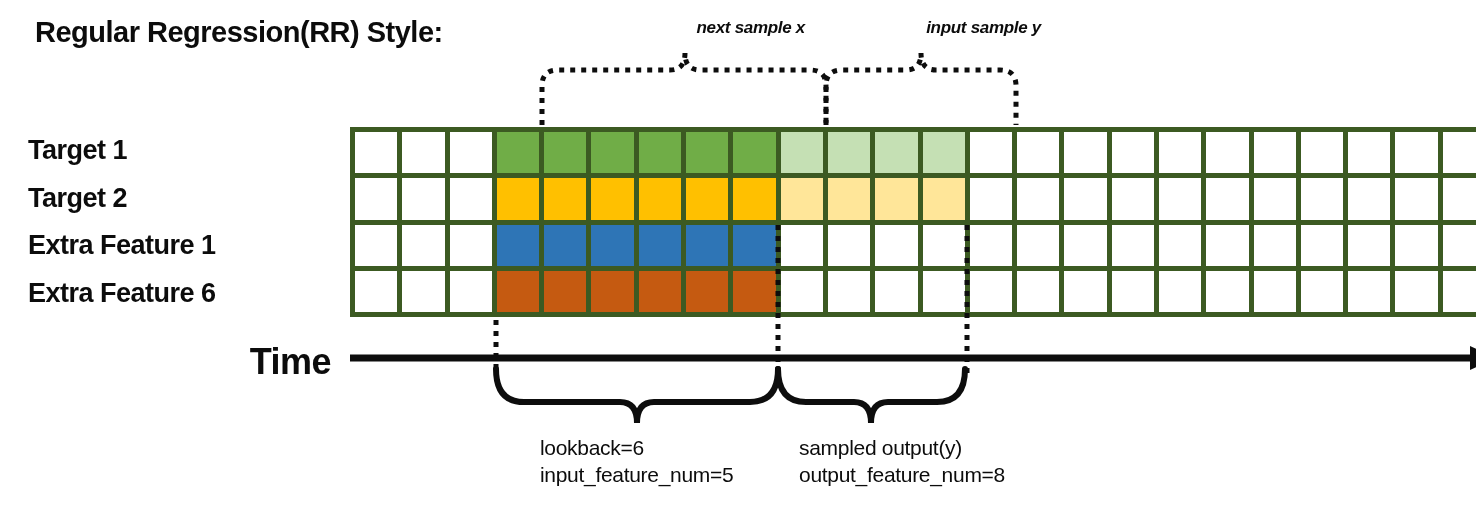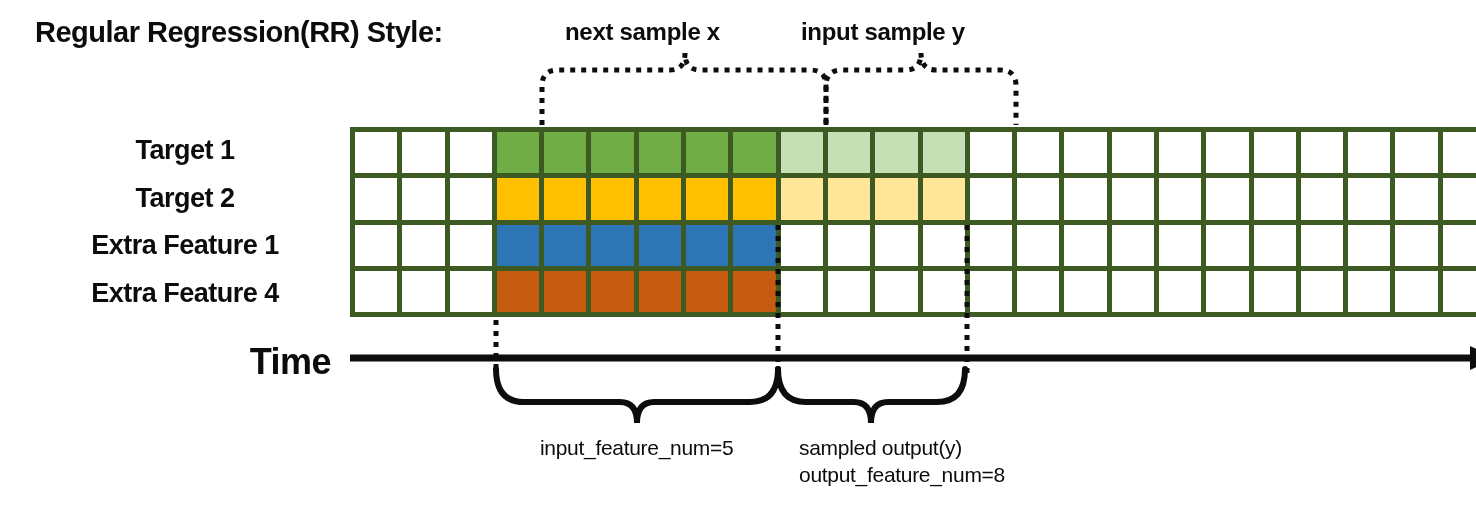--- a/index.html
+++ b/index.html
@@ -14,32 +14,32 @@
   .canvas { position: absolute; left: 0; top: 12px; width: 1476px; height: 393px; margin-left: 28px; }
 
   .title {
     position: absolute; left: 7px; top: 4px;
     font-size: 29px; font-weight: bold; letter-spacing: -0.5px;
     white-space: nowrap;
   }
 
   .ann {
     position: absolute; top: 6px; width: 240px;
-    text-align: left;
-    font-size: 24px; font-weight: bold;
+    text-align: right;
+    font-size: 17px; font-style: italic; font-weight: bold;
     letter-spacing: -0.3px;
     white-space: nowrap;
   }
   .ann.next-x { left: 537px; }
   .ann.next-y { left: 773px; }
 
   .row-labels { position: absolute; left: 0; top: 0; width: 314px; }
   .row-label {
     position: absolute; right: 0; width: 314px;
-    text-align: center;
+    text-align: left;
     font-size: 27px; font-weight: bold;
     letter-spacing: -0.5px;
     height: 47.5px; line-height: 47.5px;
     white-space: nowrap;
   }
 
   #cell-grid {
     position: absolute; left: 322px; top: 115px;
     width: 1140px; height: 190px;
     box-sizing: border-box;
@@ -80,21 +80,21 @@
 
   <div class="title">Regular Regression(RR) Style:</div>
 
   <div class="ann next-x">next sample x</div>
   <div class="ann next-y">input sample y</div>
 
   <div class="row-labels">
     <div class="row-label" style="top:115px">Target 1</div>
     <div class="row-label" style="top:162.5px">Target 2</div>
     <div class="row-label" style="top:210px">Extra Feature 1</div>
-    <div class="row-label" style="top:257.5px">Extra Feature 4</div>
+    <div class="row-label" style="top:257.5px">Extra Feature 6</div>
   </div>
 
   <div id="cell-grid" style="background: rgb(60, 90, 34);">
       <div class="cell"></div>
       <div class="cell"></div>
       <div class="cell"></div>
       <div class="cell" style="background: rgb(112, 173, 71);"></div>
       <div class="cell" style="background: rgb(112, 173, 71);"></div>
       <div class="cell" style="background: rgb(112, 173, 71);"></div>
       <div class="cell" style="background: rgb(112, 173, 71);"></div>
@@ -203,20 +203,21 @@
     <polygon points="1442,334 1442,358 1468,346" fill="#0d0d0d"></polygon>
 
     <path d="M 468,357 Q 468,390 496,390 L 592,390 Q 609,390 609,411 Q 609,390 626,390 L 722,390 Q 750,390 750,357" fill="none" stroke="#0d0d0d" stroke-width="6" stroke-linecap="round"></path>
 
     <path d="M 750,357 Q 750,390 778,390 L 826,390 Q 843,390 843,411 Q 843,390 860,390 L 909,390 Q 937,390 937,357" fill="none" stroke="#0d0d0d" stroke-width="6" stroke-linecap="round"></path>
   </svg>
 
   <div class="time-label">Time</div>
 
   <div class="sample-text input">
+    <div>lookback=6</div>
     <div>input_feature_num=5</div>
   </div>
 
   <div class="sample-text output">
     <div>sampled output(y)</div>
     <div>output_feature_num=8</div>
   </div>
 
 </div>
 

